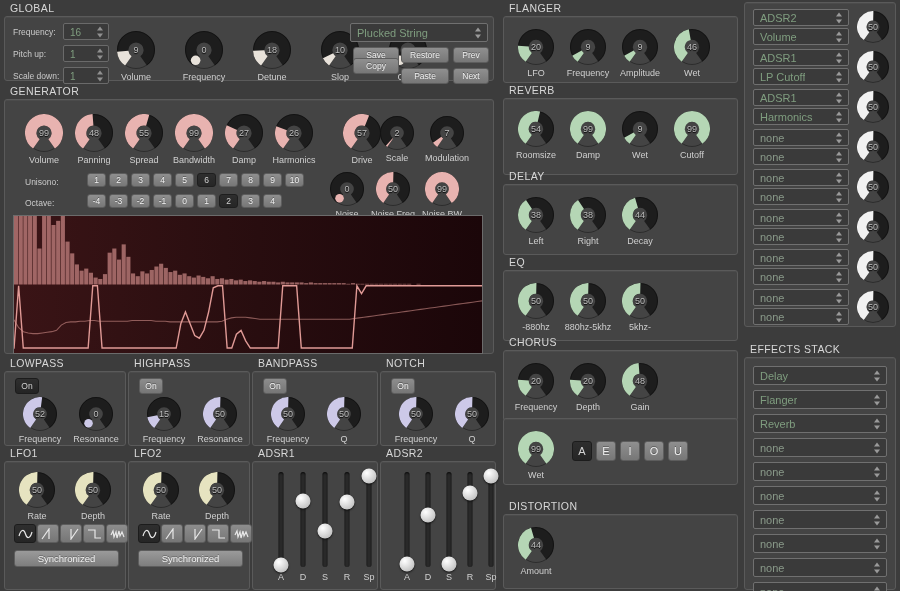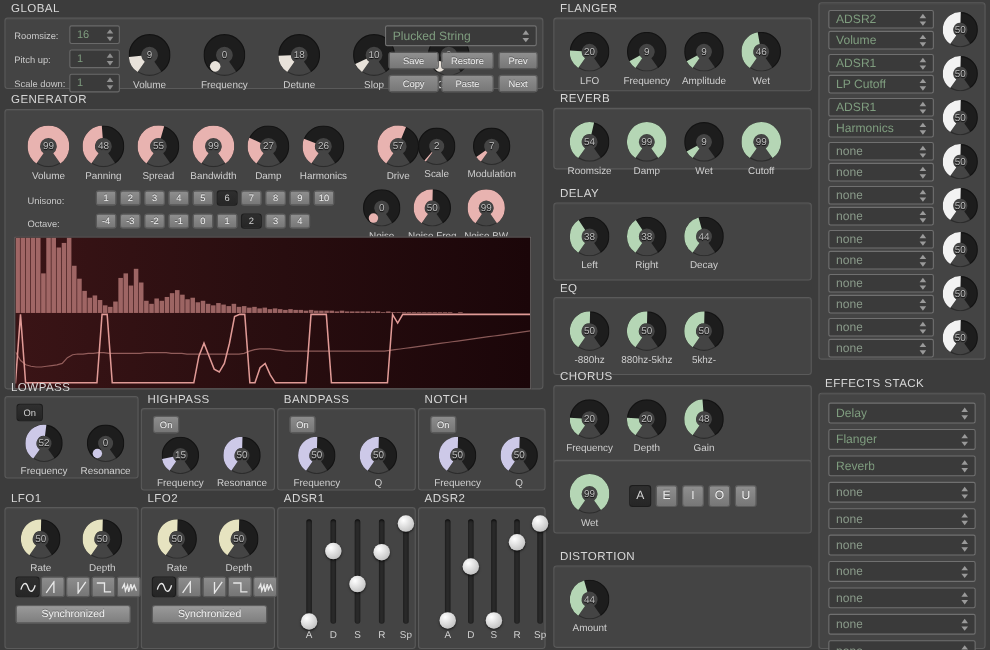--- a/index.html
+++ b/index.html
@@ -138,21 +138,21 @@
   }
   .onbtn.sel{background:linear-gradient(#2f2f2f,#242424);border-color:#1c1c1c;color:#d0d0d0;text-shadow:none;}
 </style>
 </head>
 <body>
 
 <div class="app">
     <div class="panel" style="left: 4px; top: 2px; width: 490px; height: 78px;">
       <div class="ptitle">GLOBAL</div>
       <div class="pbody" style="width: 490px; height: 65px; box-sizing: border-box;">
-        <div class="fieldlabel" style="left: 8px; top: 10px;">Roomsize:</div>
+        <div class="fieldlabel" style="left: 8px; top: 10px;">Frequency:</div>
         <div class="spin" style="left: 58px; top: 6px; width: 46px; height: 17px;">
           <div class="sv">16</div>
           <div class="ar"></div>
         </div>
         <div class="fieldlabel" style="left: 8px; top: 32px;">Pitch up:</div>
         <div class="spin" style="left: 58px; top: 28px; width: 46px; height: 17px;">
           <div class="sv">1</div>
           <div class="ar"></div>
         </div>
         <div class="fieldlabel" style="left: 8px; top: 54px;">Scale down:</div>
@@ -215,21 +215,21 @@
           <div class="val">0</div>
           <div class="klabel" style="top: 41px;">Glide</div>
         </div>
         <div class="combo" style="left: 345px; top: 6px; width: 138px; height: 19px;">
           <div class="cv">Plucked String</div>
           <div class="ar"></div>
         </div>
         <div class="btn minibtn" style="left: 348px; top: 30px; width: 46px; height: 16px;">Save</div>
         <div class="btn minibtn" style="left: 396px; top: 30px; width: 48px; height: 16px;">Restore</div>
         <div class="btn minibtn" style="left: 448px; top: 30px; width: 36px; height: 16px;">Prev</div>
-        <div class="btn minibtn" style="left: 348px; top: 51px; width: 46px; height: 16px;">Copy</div>
+        <div class="btn minibtn" style="left: 348px; top: 41px; width: 46px; height: 16px;">Copy</div>
         <div class="btn minibtn" style="left: 396px; top: 51px; width: 48px; height: 16px;">Paste</div>
         <div class="btn minibtn" style="left: 448px; top: 51px; width: 36px; height: 16px;">Next</div>
       </div>
     </div>
     <div class="panel" style="left: 4px; top: 85px; width: 490px; height: 268px;">
       <div class="ptitle">GENERATOR</div>
       <div class="pbody" style="width: 490px; height: 255px; box-sizing: border-box;">
         <div class="knob" style="left: 20px; top: 14px; width: 38px; height: 38px;">
           <div class="dial" style="width: 38px; height: 38px;">
             <svg width="38" height="38">
@@ -478,21 +478,21 @@
             <rect x="383.76" y="67.80" width="4.12" height="0.70" fill="rgba(224,154,150,.62)"></rect>
             <rect x="388.44" y="67.80" width="4.12" height="0.70" fill="rgba(224,154,150,.62)"></rect>
             <rect x="393.12" y="67.80" width="4.12" height="0.70" fill="rgba(224,154,150,.62)"></rect>
             <rect x="402.48" y="67.80" width="4.12" height="0.70" fill="rgba(224,154,150,.62)"></rect>
             <path d="M0.00 132.69 L4.63 69.81 L9.27 132.03 L13.90 132.03 L18.53 132.03 L23.17 132.03 L27.80 132.03 L32.44 132.03 L37.07 132.03 L41.70 132.03 L46.34 132.03 L50.97 132.03 L55.60 132.03 L60.24 132.03 L64.87 132.03 L69.50 132.03 L74.14 132.03 L78.77 69.81 L83.41 69.81 L88.04 132.03 L92.67 132.03 L97.31 132.03 L101.94 132.03 L106.57 132.03 L111.21 132.03 L115.84 132.03 L120.48 132.03 L125.11 132.03 L129.74 132.03 L134.38 132.03 L139.01 132.03 L143.64 132.03 L148.28 132.03 L152.91 132.03 L157.54 132.03 L162.18 132.03 L166.81 107.80 L171.45 96.01 L176.08 107.80 L180.71 119.59 L185.35 122.21 L189.98 114.35 L194.61 96.01 L199.25 71.78 L203.88 69.81 L208.51 69.81 L213.15 132.03 L217.78 132.03 L222.42 118.28 L227.05 114.35 L231.68 124.83 L236.32 132.03 L240.95 132.03 L245.58 132.03 L250.22 132.03 L254.85 132.03 L259.49 132.03 L264.12 132.03 L268.75 69.81 L273.39 69.81 L278.02 69.81 L282.65 69.81 L287.29 132.03 L291.92 132.03 L296.55 132.03 L301.19 132.03 L305.82 132.03 L310.46 132.03 L315.09 132.03 L319.72 132.03 L324.36 132.03 L328.99 132.03 L333.62 132.03 L338.26 132.03 L342.89 69.81 L347.52 77.67 L352.16 69.81 L356.79 69.81 L361.43 69.81 L366.06 69.81 L370.69 69.81 L375.33 69.81 L379.96 69.81 L384.59 69.81 L389.23 69.81 L393.86 69.81 L398.50 69.81 L403.13 69.81 L407.76 69.81 L412.40 69.81 L417.03 69.81 L421.66 69.81 L426.30 69.81 L430.93 69.81 L435.56 69.81 L440.20 69.81 L444.83 69.81 L449.47 69.81 L454.10 69.81 L458.73 69.81 L463.37 69.81 L468.00 69.81 " fill="none" stroke="#e09a96" stroke-width="1.4"></path>
             <path d="M0.00 103.87 L4.73 111.73 L9.45 115.66 L14.18 116.97 L18.91 117.63 L23.64 117.63 L28.36 116.97 L33.09 116.31 L37.82 115.66 L42.55 114.35 L47.27 109.11 L52.00 106.49 L56.73 105.84 L61.45 105.84 L66.18 105.18 L70.91 105.18 L75.64 104.53 L80.36 104.53 L85.09 105.18 L89.82 105.18 L94.55 105.18 L99.27 105.18 L104.00 105.18 L108.73 105.18 L113.45 105.18 L118.18 104.53 L122.91 104.53 L127.64 104.53 L132.36 104.53 L137.09 104.53 L141.82 105.18 L146.55 105.18 L151.27 105.18 L156.00 105.84 L160.73 105.84 L165.45 105.84 L170.18 105.84 L174.91 105.84 L179.64 105.84 L184.36 105.84 L189.09 105.84 L193.82 105.84 L198.55 105.84 L203.27 105.84 L208.00 105.18 L212.73 103.22 L217.45 101.91 L222.18 101.25 L226.91 101.25 L231.64 101.25 L236.36 101.91 L241.09 102.56 L245.82 103.22 L250.55 103.22 L255.27 103.22 L260.00 103.22 L264.73 103.22 L269.45 103.22 L274.18 103.22 L278.91 103.22 L283.64 103.22 L288.36 103.22 L293.09 103.22 L297.82 103.22 L302.55 103.22 L307.27 103.22 L312.00 103.22 L316.73 103.22 L321.45 103.22 L326.18 103.22 L330.91 103.22 L335.64 103.22 L340.36 102.56 L345.09 101.91 L349.82 101.25 L354.55 100.59 L359.27 99.94 L364.00 99.28 L368.73 98.63 L373.45 97.97 L378.18 97.32 L382.91 96.67 L387.64 96.01 L392.36 95.36 L397.09 94.70 L401.82 94.05 L406.55 93.39 L411.27 92.73 L416.00 92.08 L420.73 91.42 L425.45 90.77 L430.18 90.11 L434.91 89.46 L439.64 88.81 L444.36 88.15 L449.09 87.50 L453.82 86.84 L458.55 86.19 L463.27 85.53 L468.00 84.88 " fill="none" stroke="rgba(224,154,150,.55)" stroke-width="1.1"></path>
           </svg>
         </div>
       </div>
     </div>
-    <div class="panel" style="left: 4px; top: 346px; width: 122px; height: 88px;">
+    <div class="panel" style="left: 4px; top: 357px; width: 122px; height: 88px;">
       <div class="ptitle">LOWPASS</div>
       <div class="pbody" style="width: 122px; height: 75px; box-sizing: border-box;">
         <div class="onbtn sel" style="left: 10px; top: 6px;">On</div>
         <div class="knob" style="left: 18px; top: 25px; width: 34px; height: 34px;">
           <div class="dial" style="width: 34px; height: 34px;">
             <svg width="34" height="34">
               <path d="M 10.17 26.75 A 11.9 11.9 0 1 1 23.83 26.75" stroke="#1d1d1d" stroke-width="10.2" fill="none" stroke-linecap="butt"></path>
               <circle cx="17" cy="17" r="16.5" fill="none" stroke="rgba(0,0,0,.35)" stroke-width="1"></circle>
               <path d="M 10.17 26.75 A 11.9 11.9 0 0 1 18.52 5.20" stroke="#cdc9e8" stroke-width="10.2" fill="none" stroke-linecap="butt"></path>
             </svg>
@@ -807,21 +807,21 @@
               <path d="M 10.77 28.32 A 12.600000000000001 12.600000000000001 0 0 1 15.76 5.60" stroke="#b5d6b5" stroke-width="10.799999999999999" fill="none" stroke-linecap="butt"></path>
             </svg>
           </div>
           <div class="val">46</div>
           <div class="klabel" style="top: 39px;">Wet</div>
         </div>
       </div>
     </div>
     <div class="panel" style="left: 503px; top: 84px; width: 235px; height: 84px;">
       <div class="ptitle">REVERB</div>
-      <div class="pbody" style="width: 235px; height: 56px; box-sizing: border-box;">
+      <div class="pbody" style="width: 235px; height: 77px; box-sizing: border-box;">
         <div class="knob" style="left: 14px; top: 12px; width: 36px; height: 36px;">
           <div class="dial" style="width: 36px; height: 36px;">
             <svg width="36" height="36">
               <path d="M 10.77 28.32 A 12.600000000000001 12.600000000000001 0 1 1 25.23 28.32" stroke="#1d1d1d" stroke-width="10.799999999999999" fill="none" stroke-linecap="butt"></path>
               <circle cx="18" cy="18" r="17.5" fill="none" stroke="rgba(0,0,0,.35)" stroke-width="1"></circle>
               <path d="M 10.77 28.32 A 12.600000000000001 12.600000000000001 0 0 1 20.87 5.73" stroke="#b5d6b5" stroke-width="10.799999999999999" fill="none" stroke-linecap="butt"></path>
             </svg>
           </div>
           <div class="val">54</div>
           <div class="klabel" style="top: 39px;">Roomsize</div>

